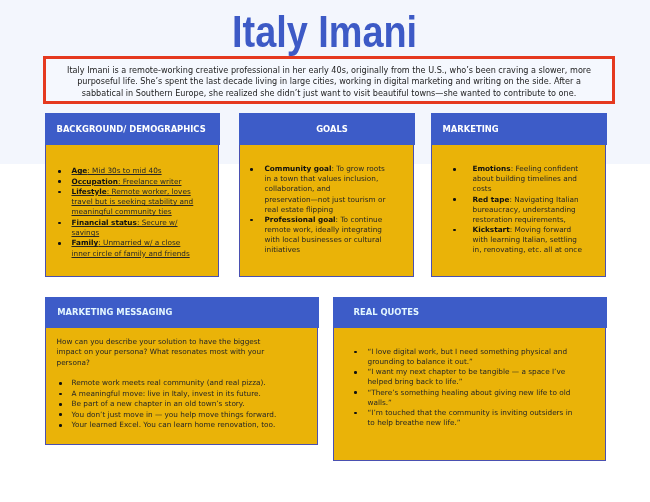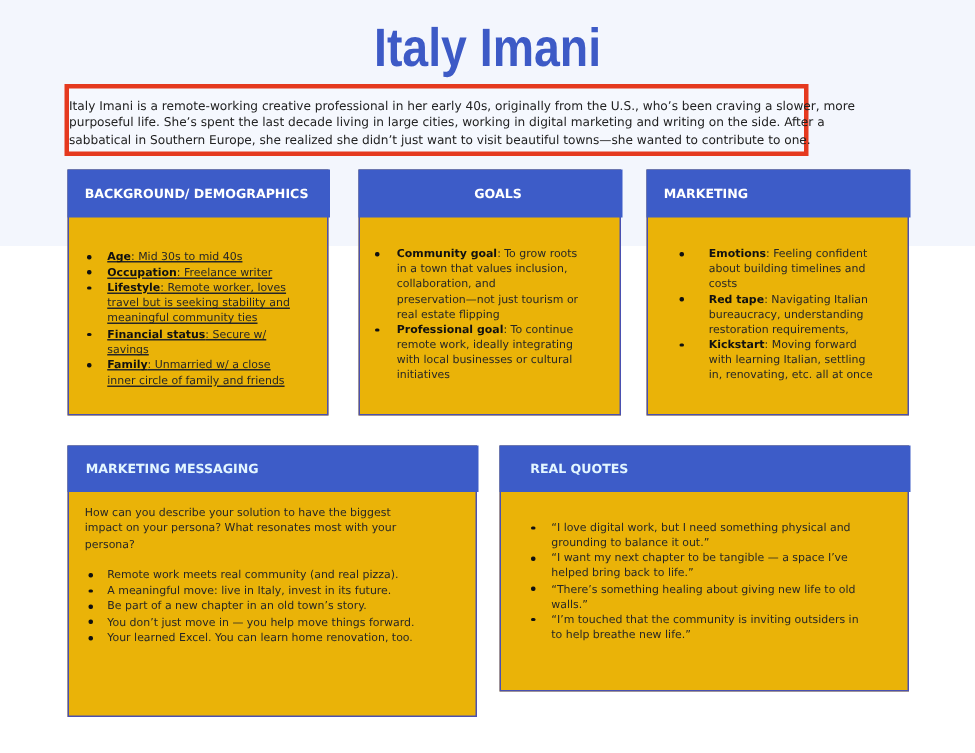--- a/index.html
+++ b/index.html
@@ -6,25 +6,25 @@
     body {
       width: 650px; height: 502px; position: relative; overflow: hidden;
       background: #ffffff;
       font-family: "DejaVu Sans", sans-serif;
       color: #262626;
     }
     .band { position: absolute; left: 0; top: 0; width: 650px; height: 164px; background: #f3f6fd; }
     .title {
       position: absolute; left: 0; top: 13px; width: 650px; text-align: center;
       font-family: "Liberation Sans", sans-serif; font-weight: bold;
-      font-size: 36px; line-height: 38px; color: #3d5ac6; margin: 0;
+      font-size: 44px; line-height: 38px; color: #3d5ac6; margin: 0;
     }
     .title span { display: inline-block; transform: scaleX(0.86); transform-origin: center; }
     .desc {
-      position: absolute; left: 43px; top: 56px; width: 496px; height: 48px;
+      position: absolute; left: 43px; top: 56px; width: 572px; height: 48px;
       box-sizing: border-box; border: 3px solid #e5391f; background: #f5f8fe;
       text-align: center; white-space: pre;
       font-size: 8.1px; line-height: 11.5px; padding-top: 5.5px; color: #222;
     }
     .card {
       position: absolute; box-sizing: border-box;
       border: 1.5px solid #4a50b0; background: #eab308;
     }
     .card-header {
       position: absolute; left: -1.5px; right: -1.5px; top: -1.5px;
@@ -92,21 +92,21 @@
 costs</span></li>
     <li><span class="lbl">Red tape</span><span class="txt">: Navigating Italian
 bureaucracy, understanding
 restoration requirements,</span></li>
     <li><span class="lbl">Kickstart</span><span class="txt">: Moving forward
 with learning Italian, settling
 in, renovating, etc. all at once</span></li>
   </ul>
 </div>
 
-<div class="card" style="left:45px; top:297px; width:273px; height:181px;">
+<div class="card" style="left:45px; top:297px; width:273px; height:148px;">
   <div class="card-header short" style="padding-left:12.7px;">MARKETING MESSAGING</div>
   <p class="intro" style="left:10.5px; top:39px;">How can you describe your solution to have the biggest
 impact on your persona? What resonates most with your
 persona?</p>
   <ul class="blist" style="left:25.5px; top:80.3px; line-height:10.45px; --dot:-12.3px;">
     <li><span class="txt">Remote work meets real community (and real pizza).</span></li>
     <li><span class="txt">A meaningful move: live in Italy, invest in its future.</span></li>
     <li><span class="txt">Be part of a new chapter in an old town’s story.</span></li>
     <li><span class="txt">You don’t just move in — you help move things forward.</span></li>
     <li><span class="txt">Your learned Excel. You can learn home renovation, too.</span></li>

